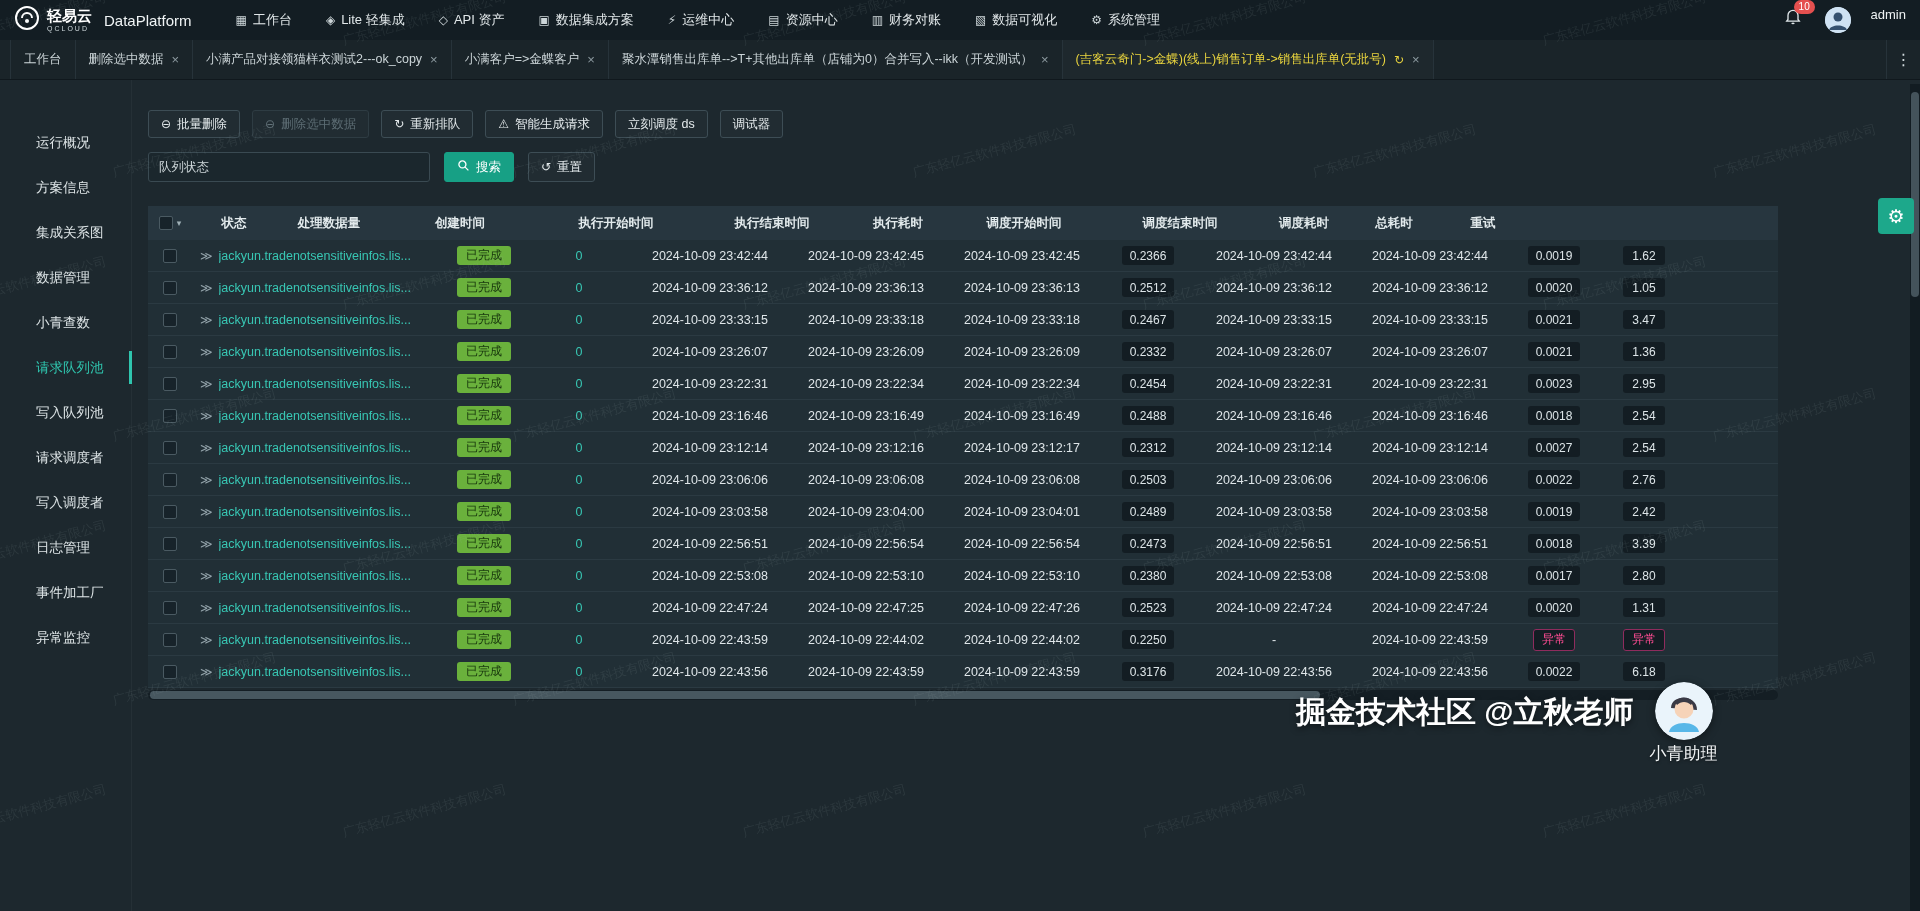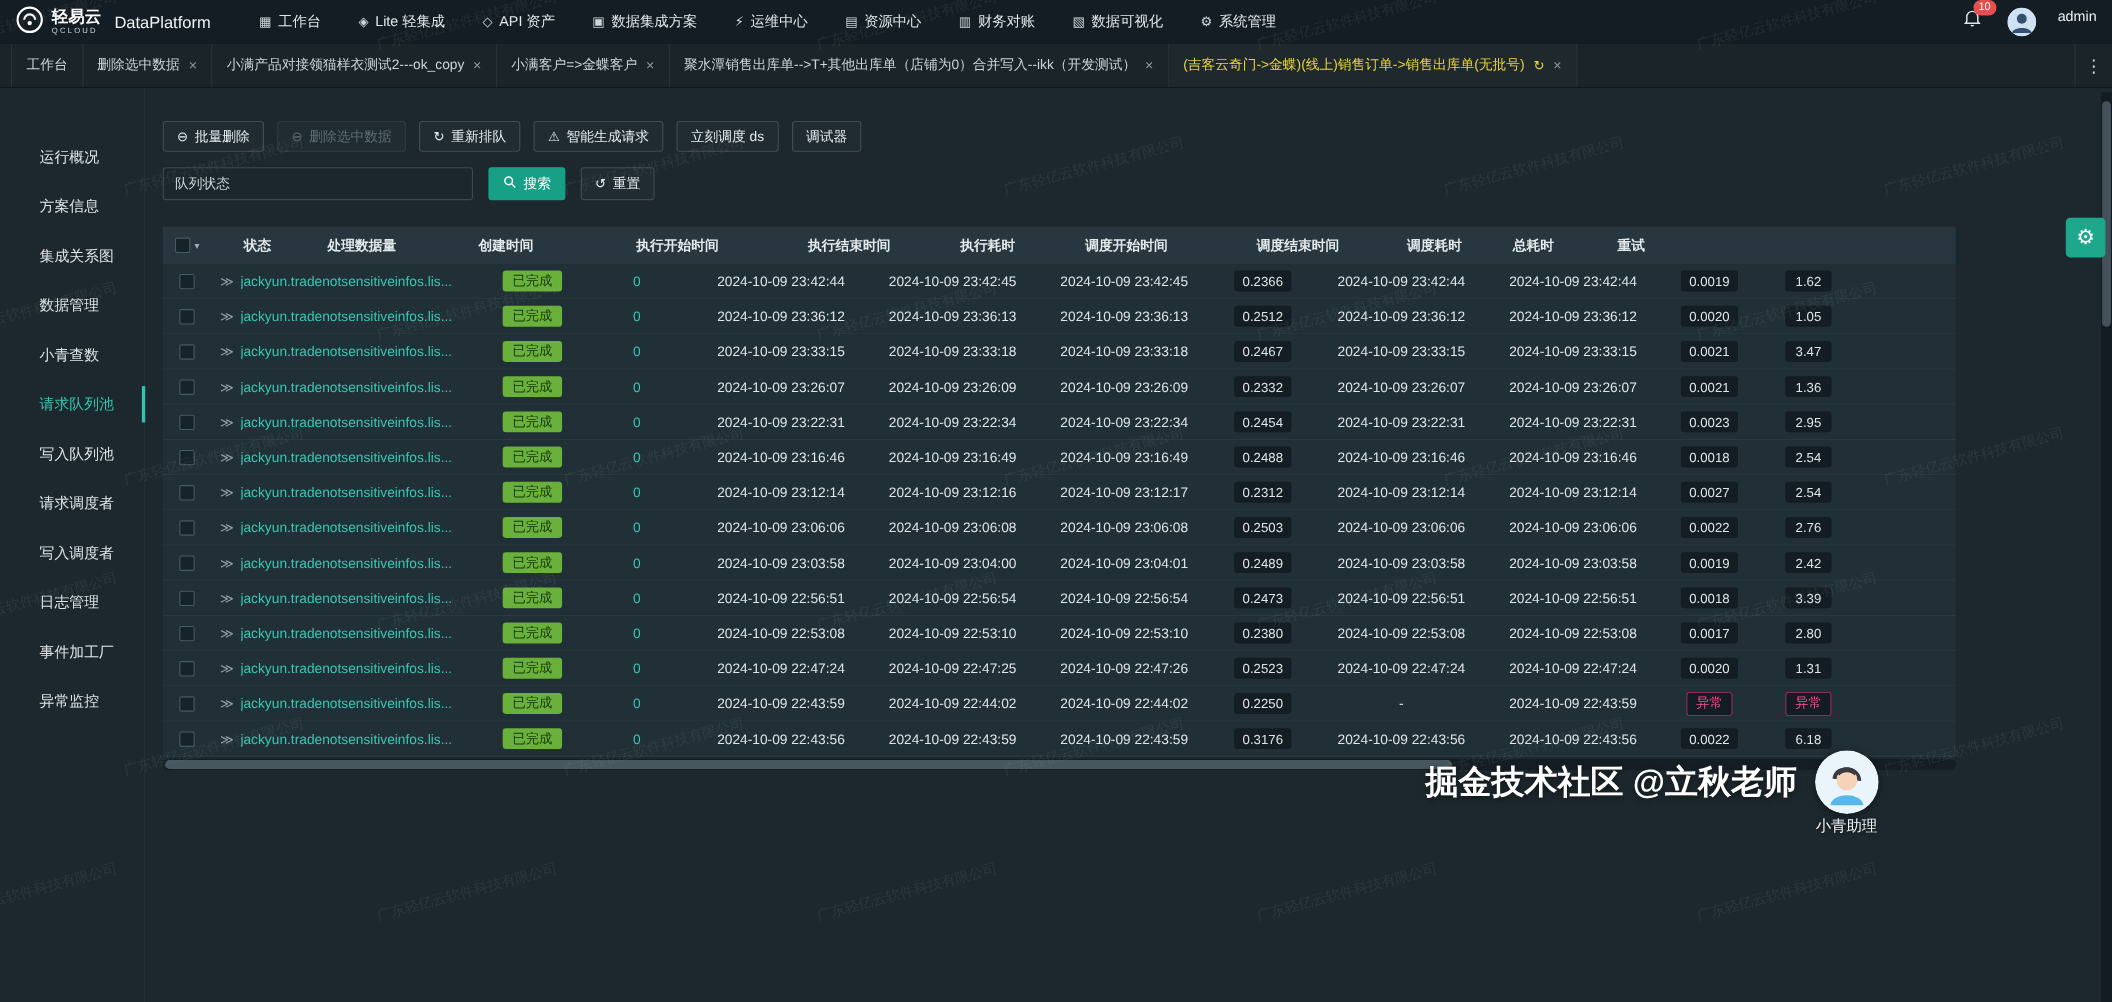--- a/index.html
+++ b/index.html
@@ -100,21 +100,21 @@
   .vscroll{position:absolute;right:0;top:84px;bottom:0;width:10px;background:#121c22;z-index:35}
   .vthumb{position:absolute;right:1px;top:8px;width:8px;height:205px;background:#44535b;border-radius:4px}
 
   #watermarks{position:absolute;inset:0;pointer-events:none;z-index:45}
   .wm{position:absolute;color:rgba(165,180,186,.11);font-size:13px;transform:rotate(-15deg);white-space:nowrap}
 
   .credit{position:absolute;left:1296px;top:682px;display:flex;align-items:flex-start;gap:16px;z-index:60}
   .credit-text{font-size:30px;font-weight:700;color:#fff;text-shadow:0 2px 6px rgba(0,0,0,.55);line-height:60px;white-space:nowrap}
   .credit-col{display:flex;flex-direction:column;align-items:center;gap:2px}
   .credit-avatar{width:58px;height:58px;border-radius:50%;overflow:hidden;box-shadow:0 2px 8px rgba(0,0,0,.4)}
-  .credit-label{font-size:14px;color:#f2f5f6;text-shadow:0 1px 3px rgba(0,0,0,.6)}
+  .credit-label{font-size:17px;color:#f2f5f6;text-shadow:0 1px 3px rgba(0,0,0,.6)}
 </style>
 </head>
 <body>
 
 <div class="navbar">
   <div class="logo">
     <span>
       <svg width="26" height="26" viewBox="0 0 26 26">
           <circle cx="13" cy="13" r="11" fill="none" stroke="#fff" stroke-width="2"></circle>
           <path d="M8 13a5 5 0 0 1 10 0" fill="none" stroke="#fff" stroke-width="2"></path>

